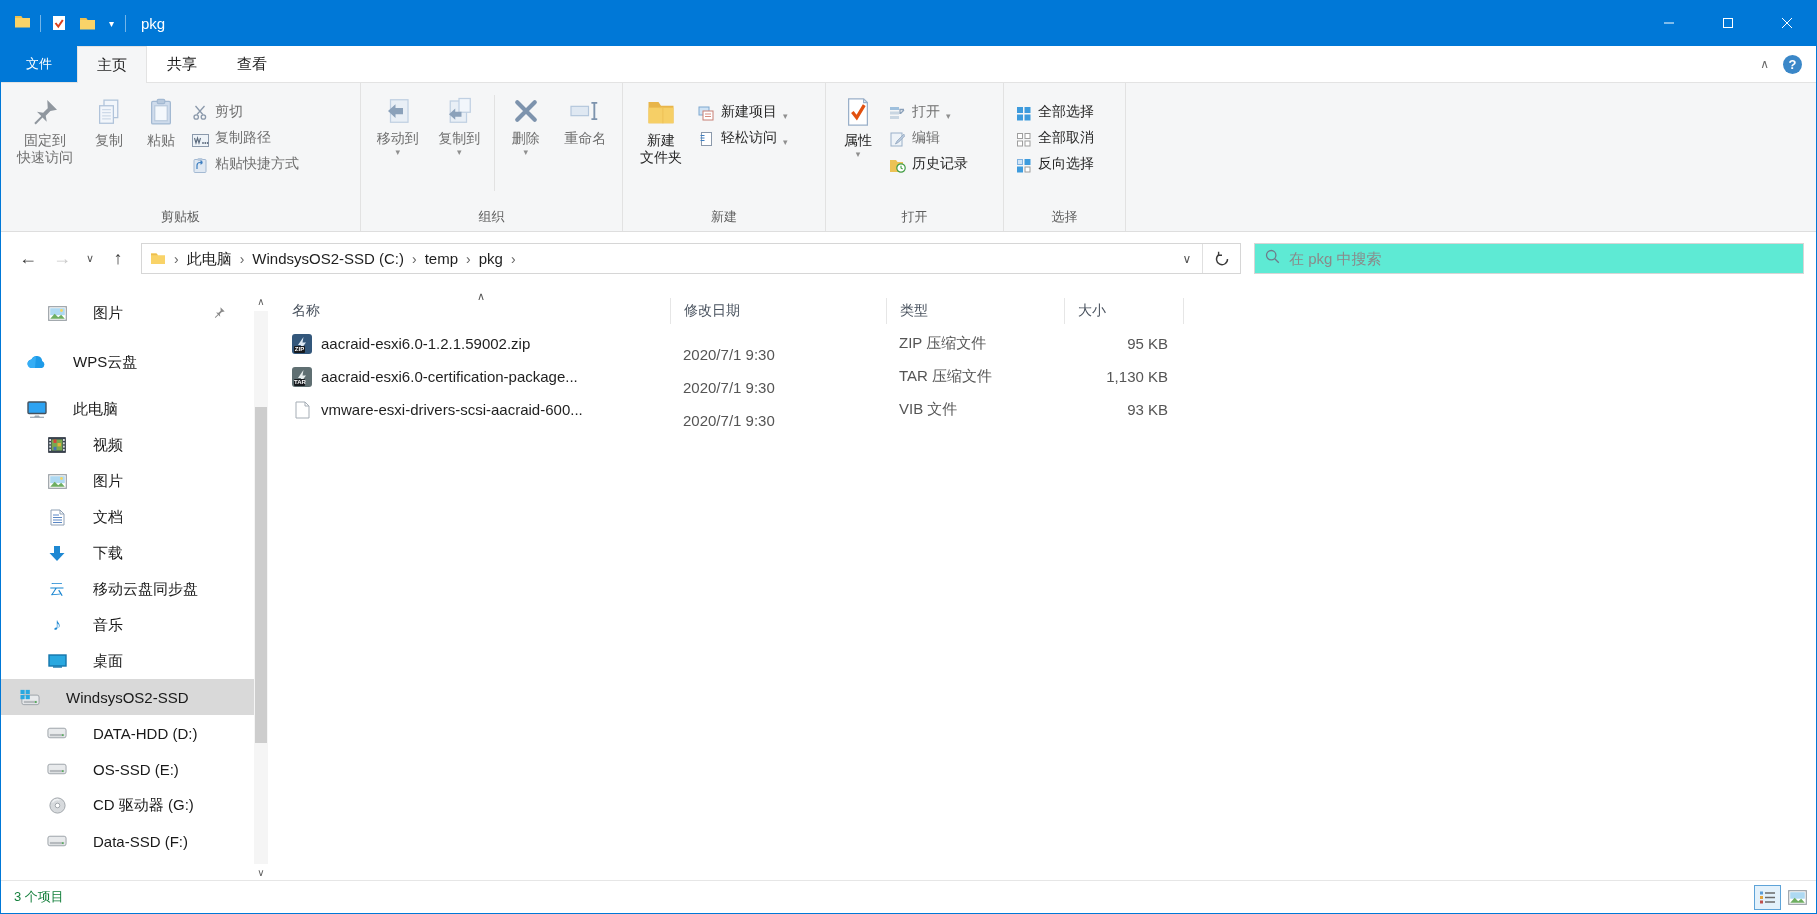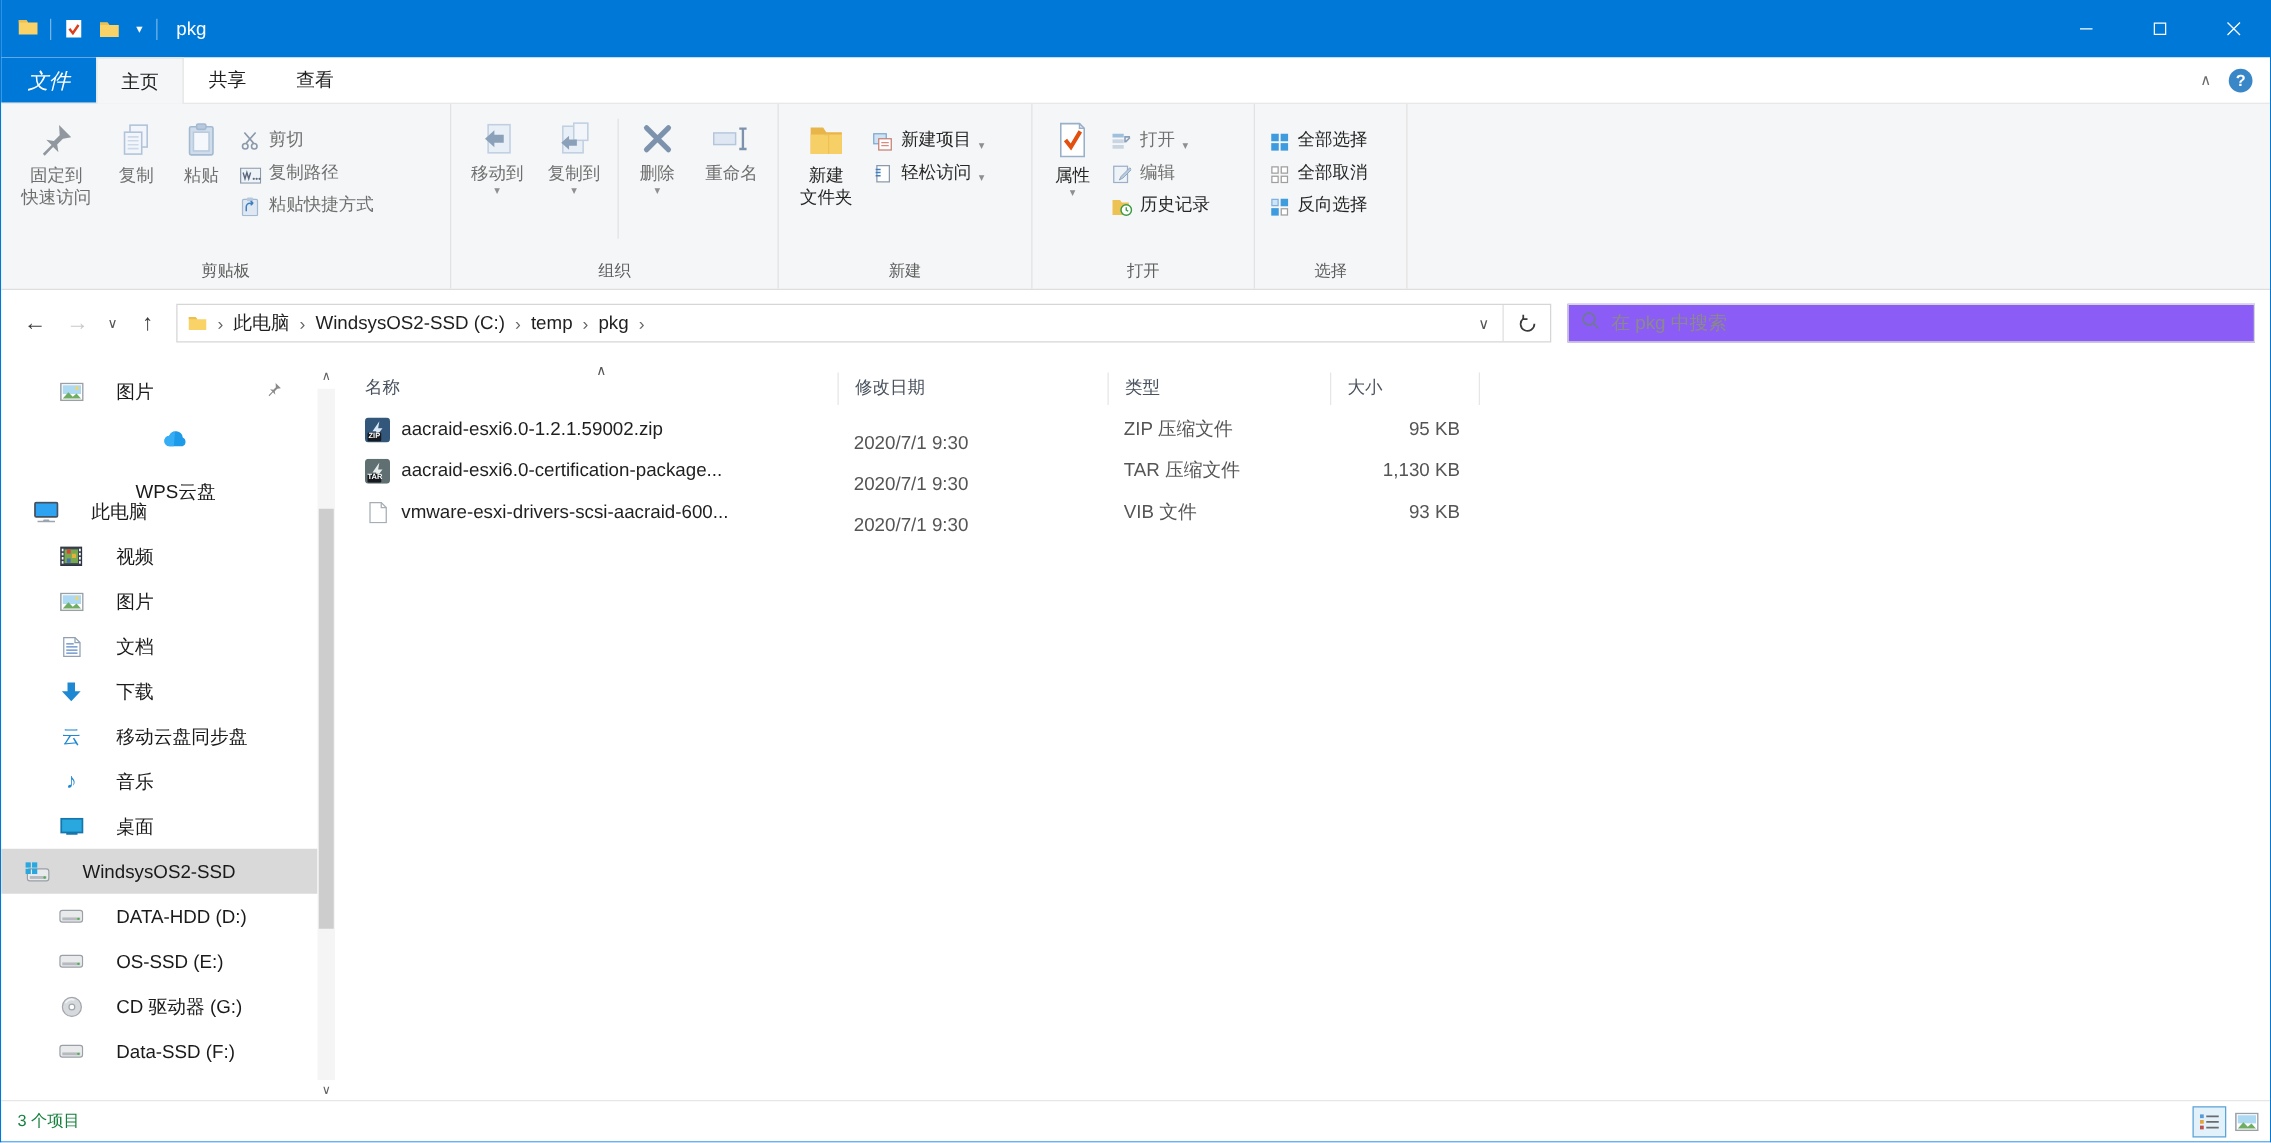--- a/index.html
+++ b/index.html
@@ -14,21 +14,21 @@
   .titlebar .lead { display:flex; align-items:center; gap:9px; padding-left:13px; }
   .tb-sep { width:1px; height:17px; background:rgba(255,255,255,.45); }
   .qat-btn { display:flex; align-items:center; justify-content:center; height:30px; padding:0 2px; }
   .qat-caret { font-size:10px; color:#fff; }
   .tb-title { font-size:15px; margin-left:6px; }
   .win-controls { margin-left:auto; display:flex; height:46px; }
   .win-btn { width:59px; height:46px; display:flex; align-items:center; justify-content:center; }
 
   
   .tabrow { height:36px; background:#fff; display:flex; align-items:stretch; flex:none; position:relative; }
-  .tab-file { width:76px; background:var(--accent); color:#fff; font-size:17px; display:flex; align-items:center; justify-content:center;font-style:italic; }
+  .tab-file { width:76px; background:var(--accent); color:#fff; font-size:13px; display:flex; align-items:center; justify-content:center; }
   .tab { width:70px; font-size:15px; color:#1f1f1f; display:flex; align-items:center; justify-content:center; }
   .tab.active { background:var(--ribbon_bg); border:1px solid #e3e3e3; border-bottom:none; margin-bottom:-1px; z-index:2; }
   .tabrow-right { margin-left:auto; display:flex; align-items:center; gap:14px; padding-right:14px; }
   .collapse-chev { color:#6b6b6b; font-size:12px; }
   .help-btn { width:19px; height:19px; border-radius:50%; background:#3a87c8; color:#fff; font-size:13px; font-weight:bold; display:flex; align-items:center; justify-content:center; }
 
   
   .ribbon { height:150px; background:var(--ribbon_bg); border-top:1px solid #e3e3e3; border-bottom:1px solid #dedede; display:flex; flex:none; }
   .rsec { border-right:1px solid #e2e2e2; display:flex; flex-direction:column; flex:none; }
   .rsec-body { flex:1; display:flex; align-items:flex-start; padding:4px 4px 0 6px; }
@@ -50,33 +50,33 @@
   .navbtn { width:34px; height:30px; display:flex; align-items:center; justify-content:center; font-size:18px; color:#3a3a3a; }
   .navbtn.small { width:22px; font-size:11px; color:#555; }
   .navbtn.disabled { color:#c9c9c9; }
   .addressbox { height:31px; width:1100px; border:1px solid #d6d6d6; background:#fff; display:flex; align-items:center; margin-left:6px; }
   .addr-folder { padding:0 7px 0 8px; display:flex; align-items:center; }
   .crumb { font-size:15px; color:#1f1f1f; padding:0 7px; line-height:29px; }
   .bc-chev { color:#666; font-size:14px; padding:0 1px; }
   .addr-spacer { flex:1; }
   .addr-dd { width:30px; height:29px; display:flex; align-items:center; justify-content:center; color:#555; font-size:12px; }
   .addr-refresh { width:38px; height:29px; border-left:1px solid #e0e0e0; display:flex; align-items:center; justify-content:center; }
-  .searchbox { height:31px; flex:1; margin-left:13px; border:1px solid #d6d6d6; background:#8b5cf6; display:flex; align-items:center; padding:0 10px; gap:9px; }
+  .searchbox { height:31px; flex:1; margin-left:13px; border:1px solid #d6d6d6; background:#5eead4; display:flex; align-items:center; padding:0 10px; gap:9px; }
   .searchbox input { border:none; outline:none; flex:1; font-size:15px; color:#222; font-family:inherit; background:transparent; }
   .searchbox input::placeholder { color:#8a8a8a; }
 
   
   .main { flex:1; min-height:0; display:flex; background:#fff; }
   .sidebar { width:253px; flex:none; padding-top:10px; font-size:15px; color:#1a1a1a; }
   .side-item { height:36px; display:flex; align-items:center; gap:26px; padding-left:46px; position:relative; }
   .side-item.top { padding-left:26px; }
   .side-item.sel { background:var(--selected_bg);padding-left:19px; }
   .side-item .slabel { white-space:nowrap; }
   .pin-right { position:absolute; right:28px; color:#8a8a8a; }
-  .g1 { margin-top:13px;flex-direction:column; } .g2 { margin-top:11px; }
+  .g1 { margin-top:13px; } .g2 { margin-top:11px; }
   .sicon { width:20px; display:flex; justify-content:center; flex:none; }
   .glyph-blue { color:#1e88d2; font-size:17px; font-style:normal; }
 
   .side-scroll { width:14px; flex:none; display:flex; flex-direction:column; align-items:center; padding-top:10px; background:#fff; }
   .scroll-arrow { height:14px; font-size:10px; color:#606060; line-height:14px; }
   .scroll-track { flex:1; width:14px; background:#f5f5f5; position:relative; margin:2px 0; }
   .scroll-thumb { position:absolute; left:1px; width:12px; top:96px; height:336px; background:#cdcdcd; }
 
   .filearea { flex:1; padding:10px 0 0 11px; position:relative; }
   .cols { display:flex; height:32px; align-items:center; color:var(--header_text); font-size:14px; position:relative; }

